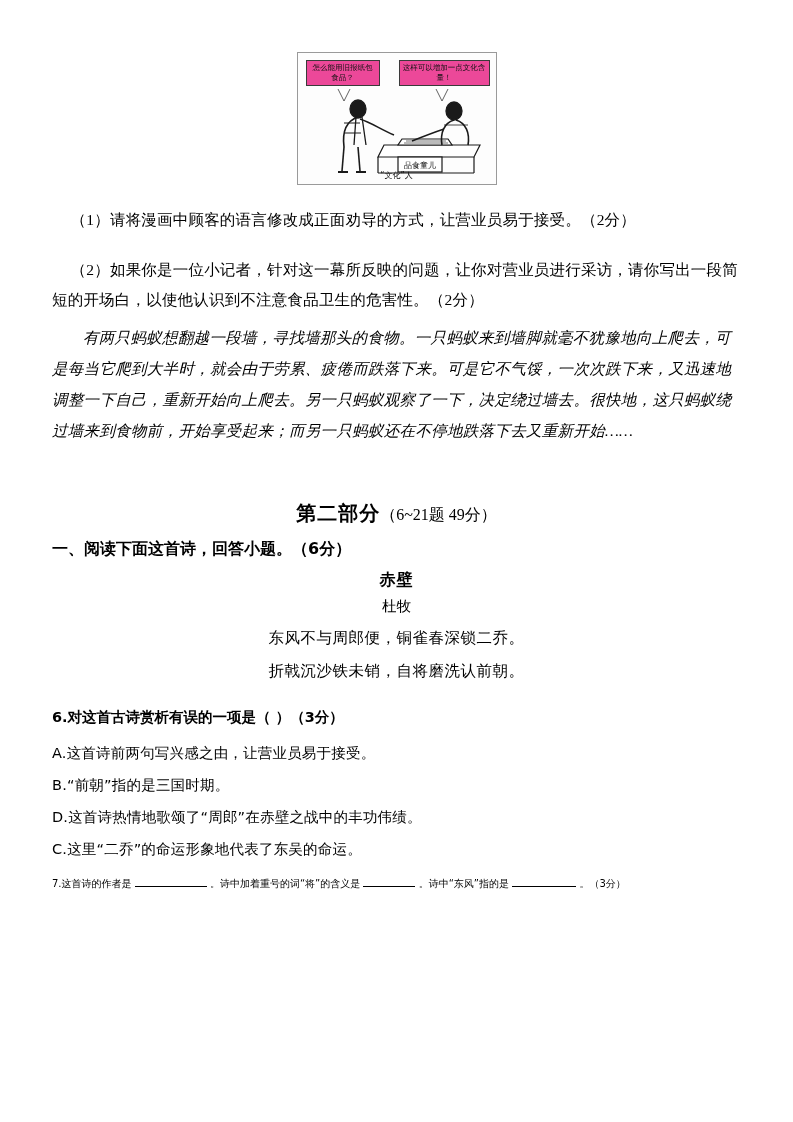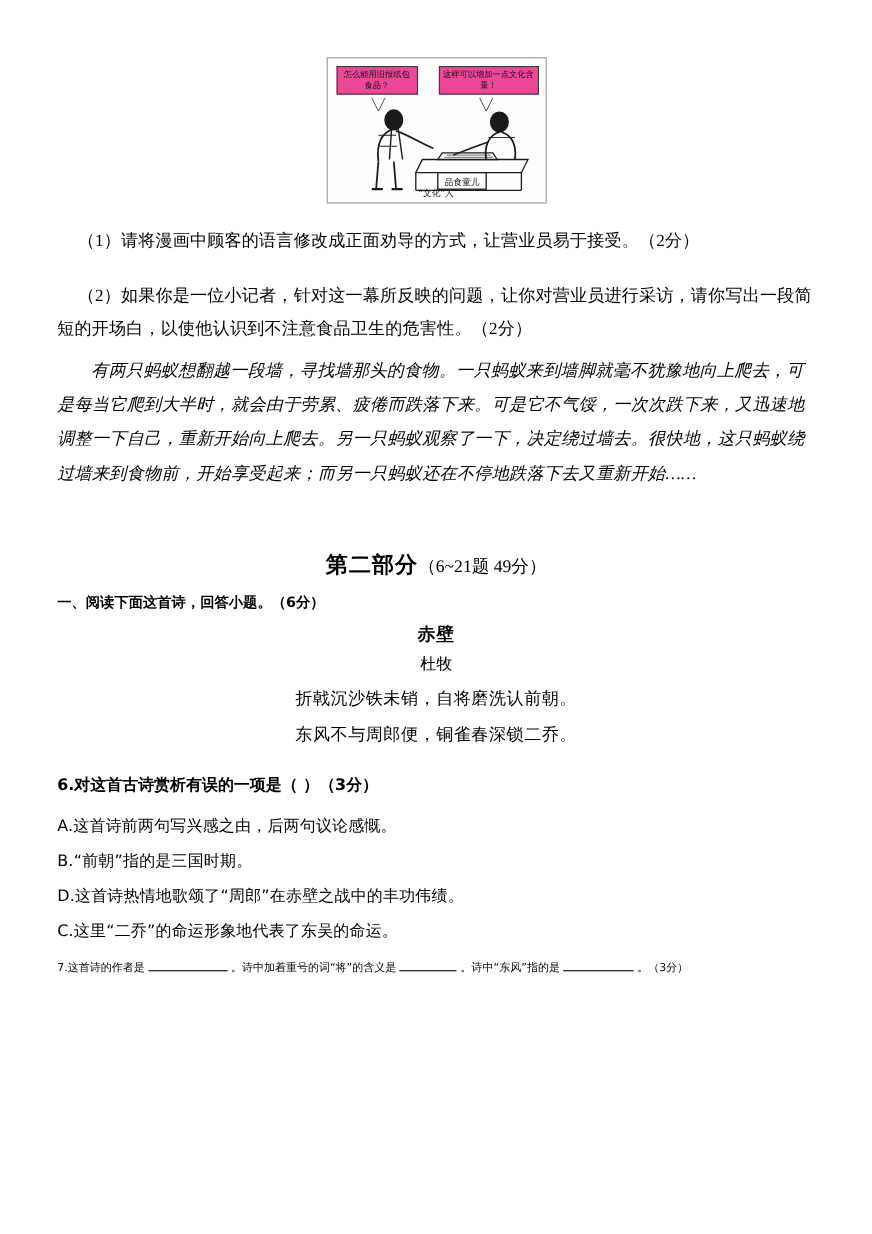--- a/index.html
+++ b/index.html
@@ -116,21 +116,21 @@
     font-family: "DejaVu Sans", "Liberation Sans", sans-serif;
     letter-spacing: 1px;
   }
   .part-head .small {
     font-size: 16px;
   }
 
   .sec-head {
     font-family: "DejaVu Sans", "Liberation Sans", sans-serif;
     font-weight: bold;
-    font-size: 13px;
+    font-size: 16px;
     margin-top: 12px;
   }
 
   .poem-title {
     text-align: center;
     font-weight: bold;
     font-size: 16px;
     margin-top: 10px;
     letter-spacing: 1px;
   }
@@ -229,26 +229,26 @@
   <div class="material">有两只蚂蚁想翻越一段墙，寻找墙那头的食物。一只蚂蚁来到墙脚就毫不犹豫地向上爬去，可是每当它爬到大半时，就会由于劳累、疲倦而跌落下来。可是它不气馁，一次次跌下来，又迅速地调整一下自己，重新开始向上爬去。另一只蚂蚁观察了一下，决定绕过墙去。很快地，这只蚂蚁绕过墙来到食物前，开始享受起来；而另一只蚂蚁还在不停地跌落下去又重新开始……</div>
 
   <div class="part-head">
     <span class="big">第二部分</span><span class="small">（6~21题    49分）</span>
   </div>
 
   <div class="sec-head">一、阅读下面这首诗，回答小题。（6分）</div>
 
   <div class="poem-title">赤壁</div>
   <div class="poem-author">杜牧</div>
+  <div class="poem-line">东风不与周郎便，铜雀春深锁二乔。</div>
   <div class="poem-line">折戟沉沙铁未销，自将磨洗认前朝。</div>
-  <div class="poem-line">东风不与周郎便，铜雀春深锁二乔。</div>
 
   <div class="bold-head" style="margin-top:22px;">6.对这首古诗赏析有误的一项是（            ）（3分）</div>
 
-  <div class="choice">A.这首诗前两句写兴感之由，后两句议论感慨。</div>
+  <div class="choice">A.这首诗前两句写兴感之由，让营业员易于接受。</div>
   <div class="choice">B.“前朝”指的是三国时期。</div>
   <div class="choice">D.这首诗热情地歌颂了“周郎”在赤壁之战中的丰功伟绩。</div>
   <div class="choice">C.这里“二乔”的命运形象地代表了东吴的命运。</div>
 
   <div class="fill-q">
     <span>7.这首诗的作者是</span>
     <span class="blank b-long"></span>
     <span>。诗中加着重号的词“将”的含义是</span>
     <span class="blank b-mid"></span>
     <span>。诗中“东风”指的是</span>

